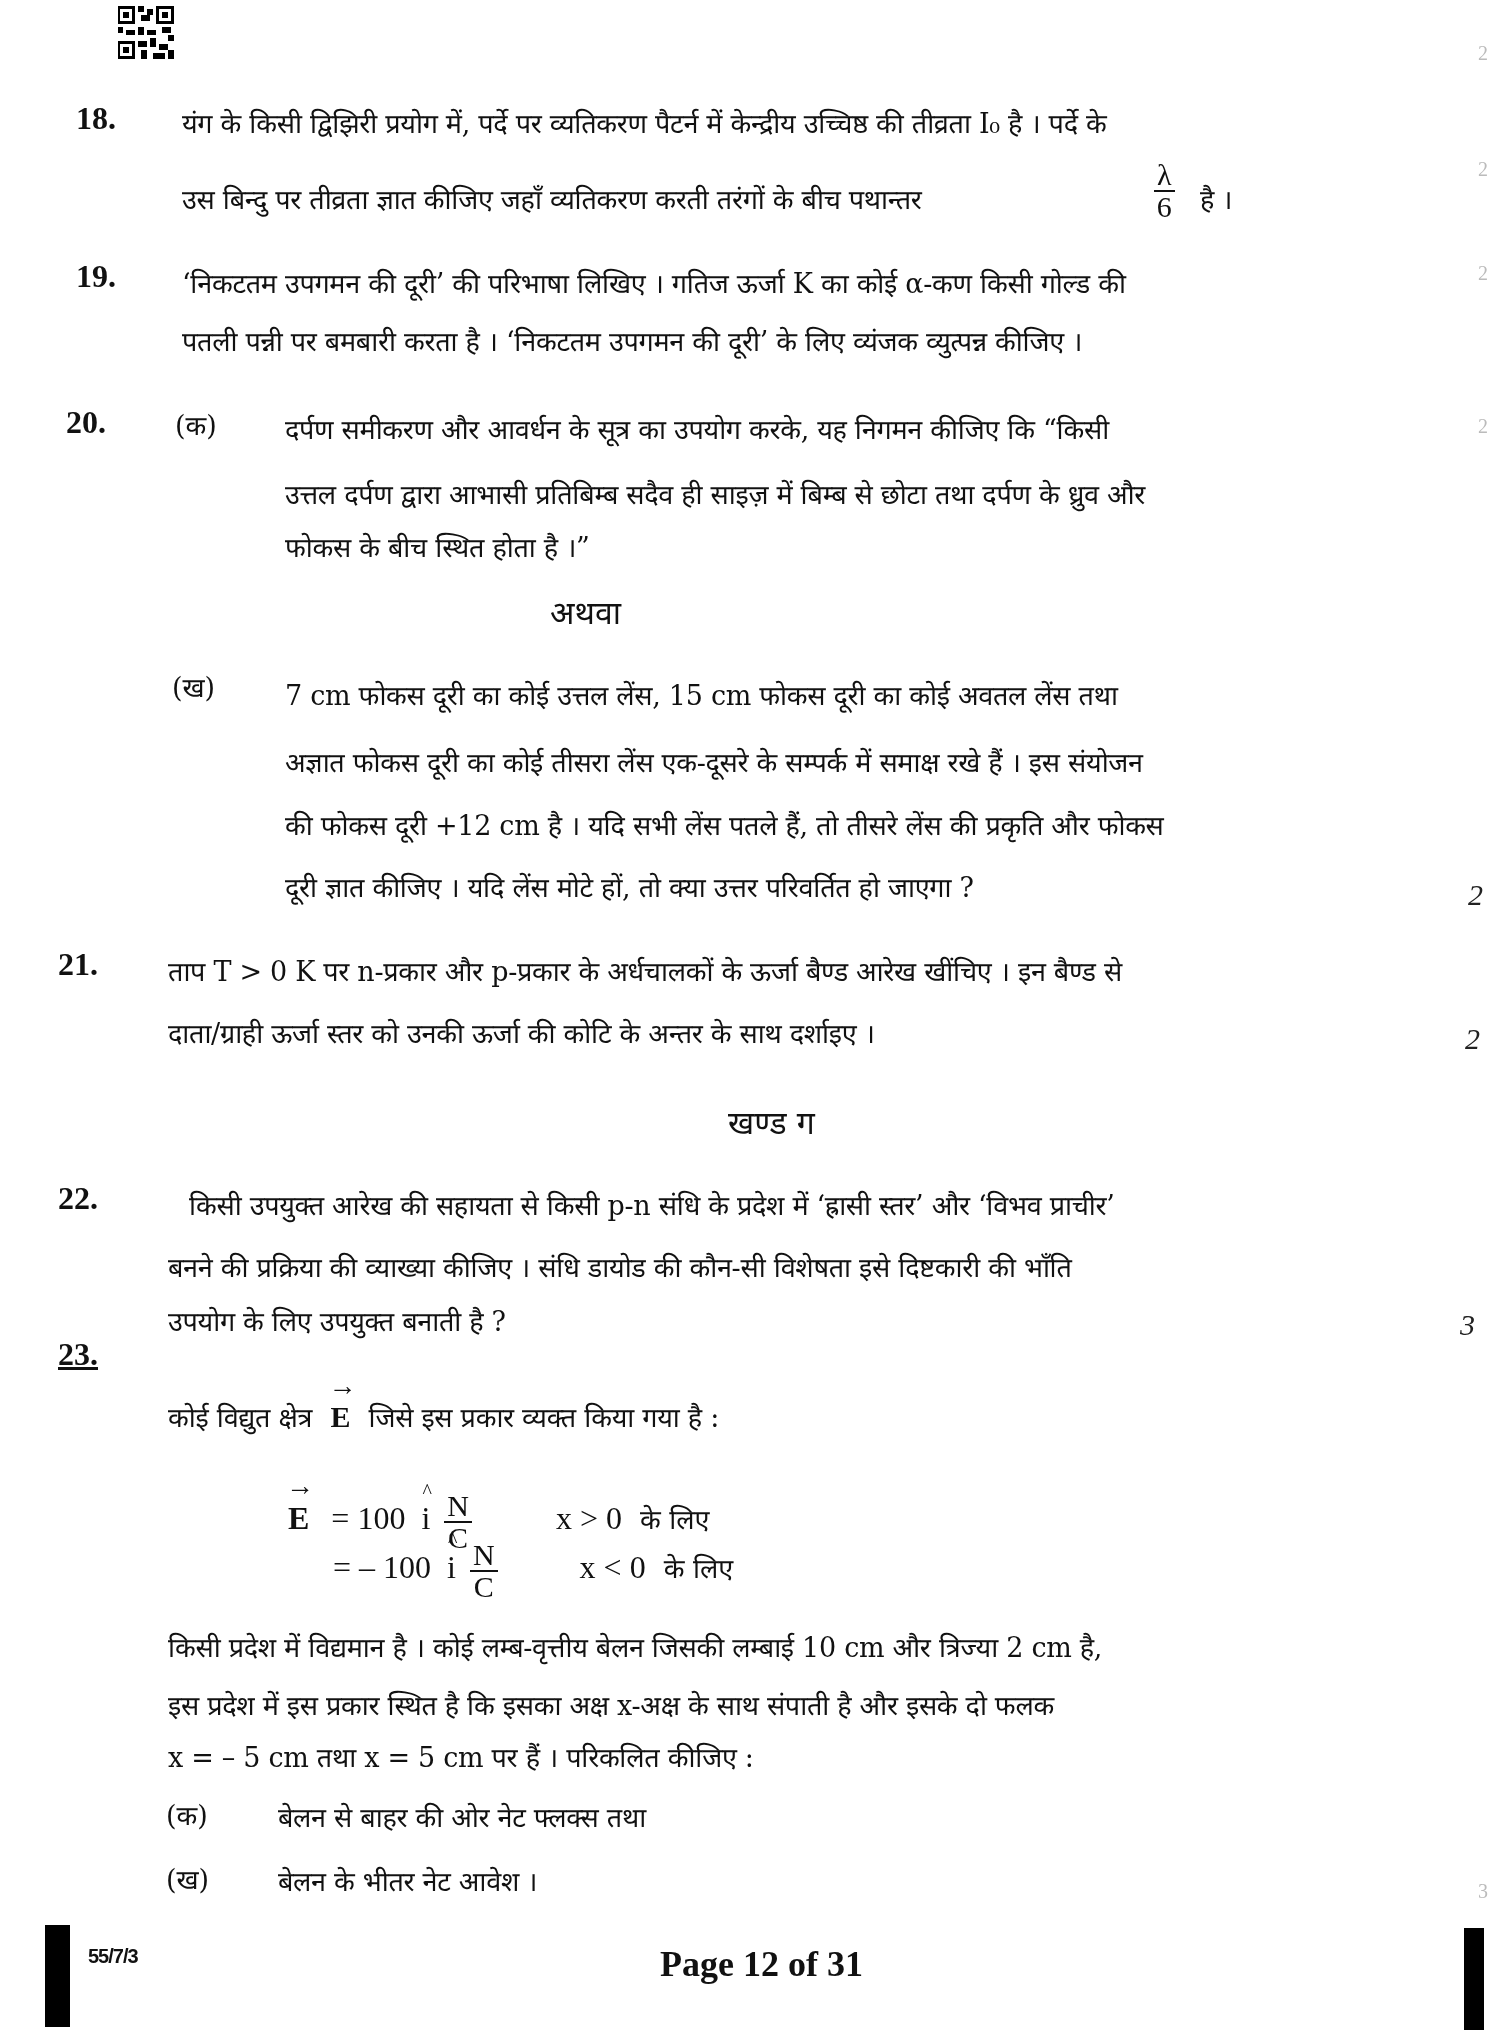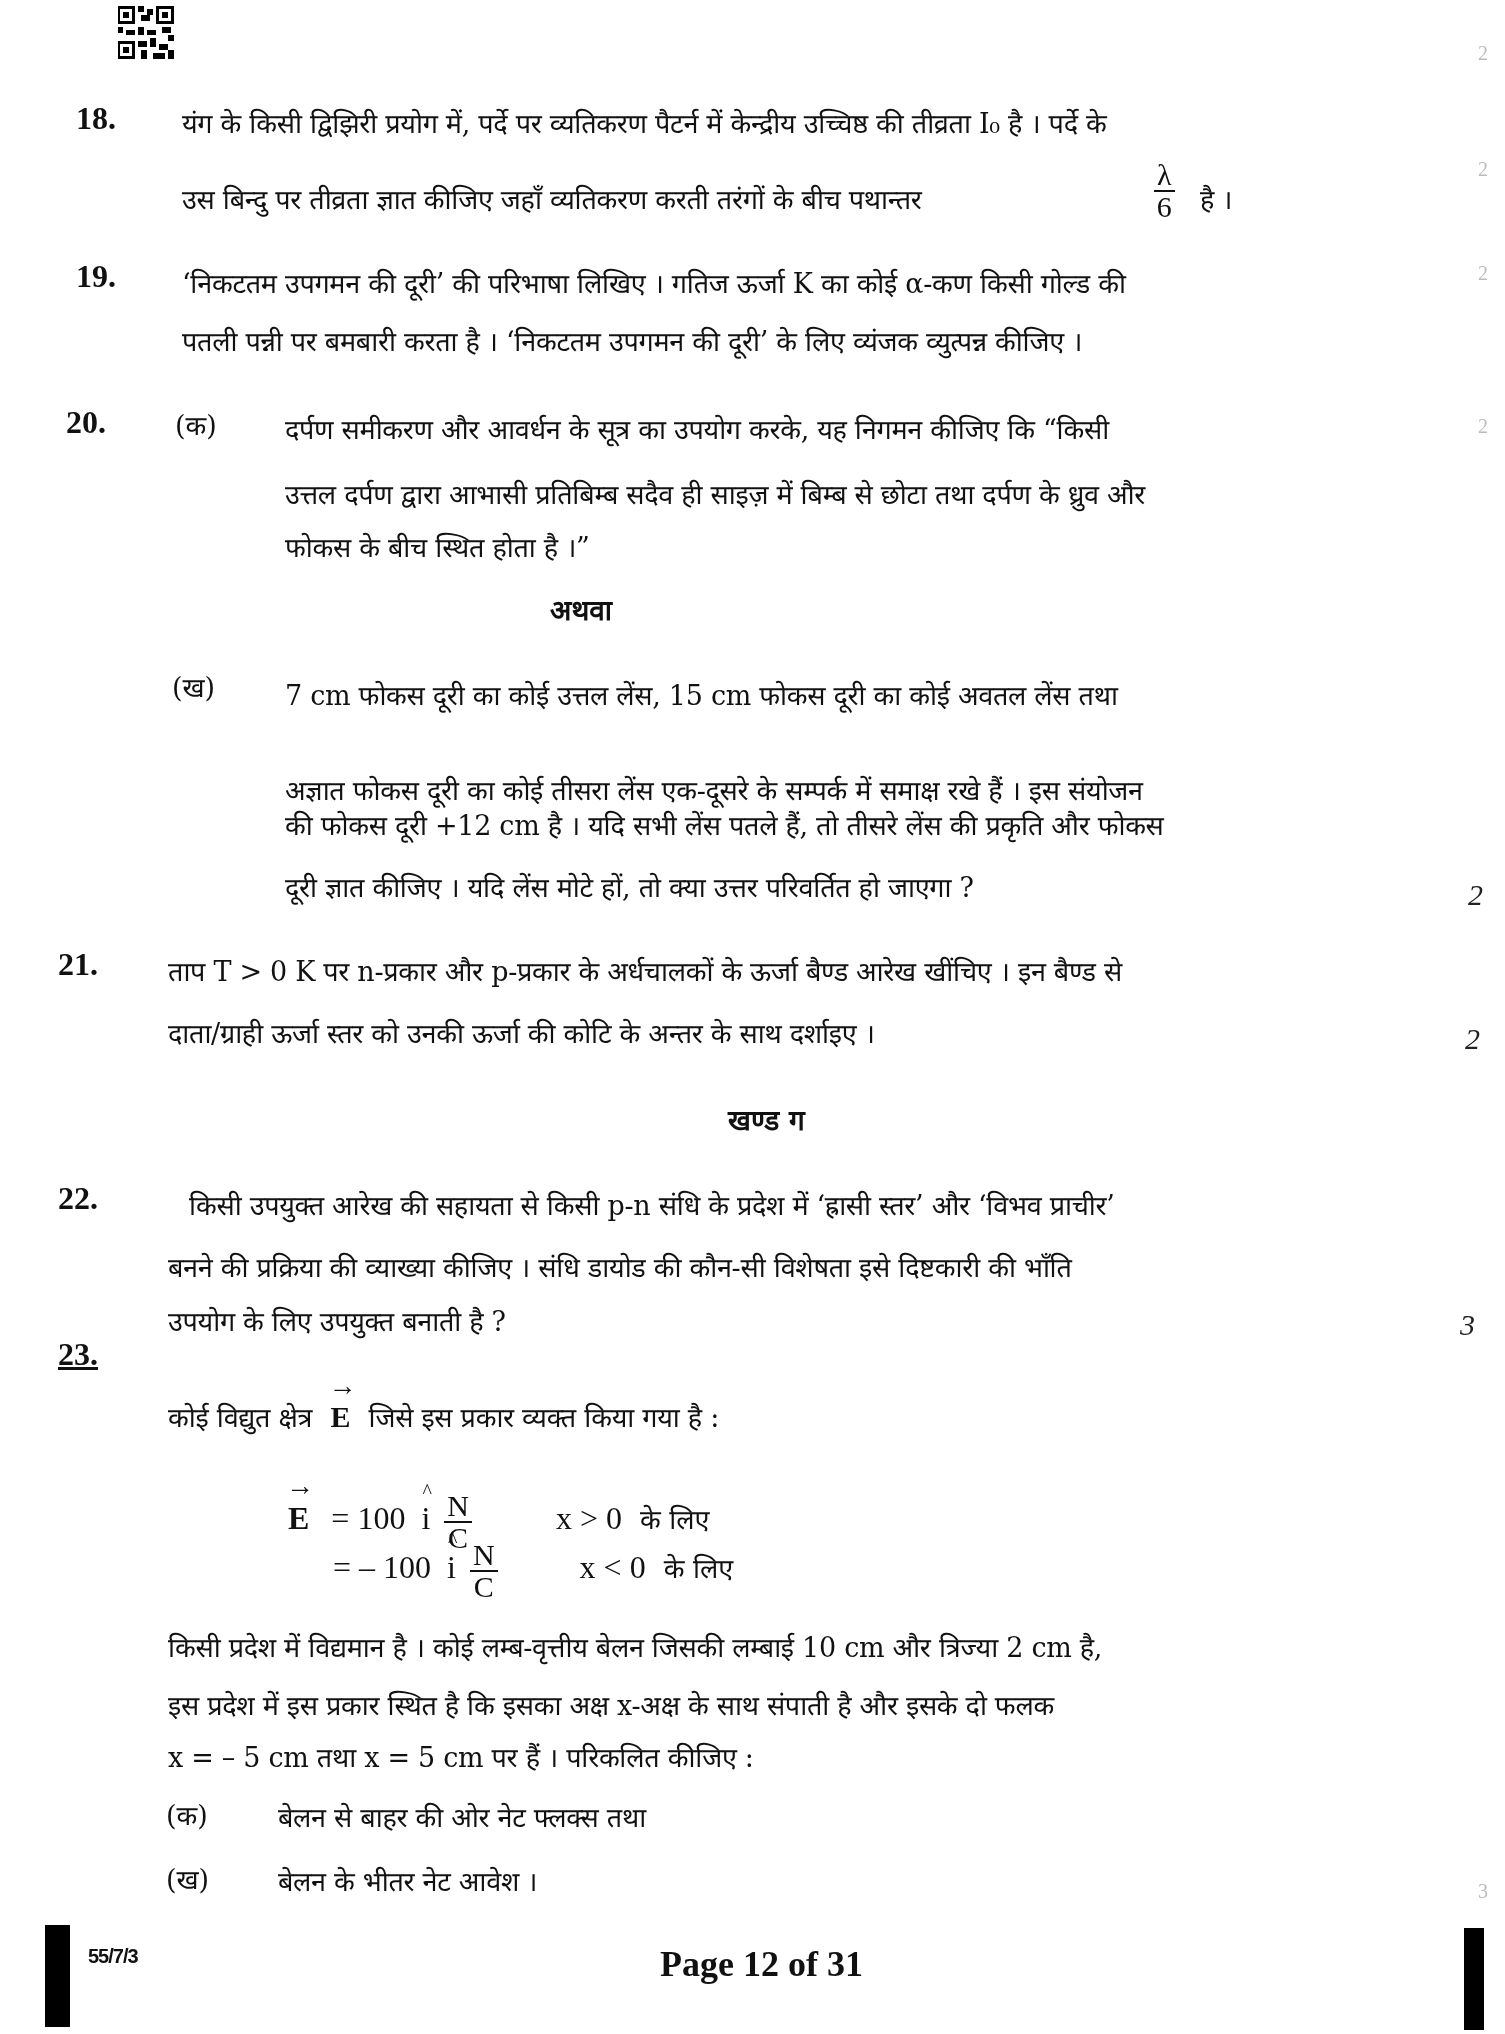--- a/index.html
+++ b/index.html
@@ -5,21 +5,21 @@
   html, body { margin:0; padding:0; background:#ffffff; }
   body { width:1505px; height:2034px; position:relative; overflow:hidden;
          font-family:"DejaVu Serif", "Liberation Serif", serif; color:#111; }
   .abs { position:absolute; }
   .qr { left:117px; top:6px; width:60px; height:56px; }
   .qnum { position:absolute; font-family:"Liberation Serif", serif; font-weight:bold; font-size:32px; }
   .line { position:absolute; font-size:27px; white-space:nowrap; letter-spacing:-0.3px; }
   .sub { position:absolute; font-size:27px; }
   .mark { position:absolute; font-family:"Liberation Serif", serif; font-style:italic; font-size:30px; color:#222; }
   .faint { position:absolute; font-family:"Liberation Serif", serif; font-size:20px; color:#bbb; }
-  .center-head { position:absolute; font-weight:bold; font-size:28px; }
+  .center-head { position:absolute; font-weight:normal; font-size:32px; }
   .frac { display:inline-block; vertical-align:middle; text-align:center; font-family:"Liberation Serif", serif; font-size:30px; line-height:30px; margin:0 6px; }
   .frac .num { display:block; border-bottom:2px solid #111; padding:0 3px; }
   .frac .den { display:block; }
   .mathrow { position:absolute; font-family:"Liberation Serif", serif; font-size:32px; white-space:nowrap; }
   .vec { position:relative; display:inline-block; }
   .vec::before { content:"→"; position:absolute; top:-30px; left:-2px; font-size:28px; }
   .hat { position:relative; display:inline-block; }
   .hat::before { content:"^"; position:absolute; top:-20px; left:1px; font-size:20px; }
   .bar { position:absolute; background:#000; }
   .footer-code { position:absolute; left:88px; top:1945px; font-family:"Liberation Sans", sans-serif; font-weight:bold; font-size:20px; letter-spacing:-1px; }
@@ -81,21 +81,21 @@
 <div>
   <span class="qnum" style="left:66px; top:404px;">20.</span>
   <span class="sub" style="left:175px; top:406px;">(क)</span>
   <span class="line" style="left:285px; top:410px;">दर्पण समीकरण और आवर्धन के सूत्र का उपयोग करके, यह निगमन कीजिए कि “किसी</span>
   <span class="line" style="left:285px; top:475px;">उत्तल दर्पण द्वारा आभासी प्रतिबिम्ब सदैव ही साइज़ में बिम्ब से छोटा तथा दर्पण के ध्रुव और</span>
   <span class="line" style="left:285px; top:528px;">फोकस के बीच स्थित होता है ।”</span>
   <span class="center-head" style="left:550px; top:590px;">अथवा</span>
 
   <span class="sub" style="left:172px; top:668px;">(ख)</span>
   <span class="line" style="left:285px; top:676px;">7 cm फोकस दूरी का कोई उत्तल लेंस, 15 cm फोकस दूरी का कोई अवतल लेंस तथा</span>
-  <span class="line" style="left:285px; top:743px;margin-top:28px;">अज्ञात फोकस दूरी का कोई तीसरा लेंस एक-दूसरे के सम्पर्क में समाक्ष रखे हैं । इस संयोजन</span>
+  <span class="line" style="left:285px; top:743px;">अज्ञात फोकस दूरी का कोई तीसरा लेंस एक-दूसरे के सम्पर्क में समाक्ष रखे हैं । इस संयोजन</span>
   <span class="line" style="left:285px; top:806px;">की फोकस दूरी +12 cm है । यदि सभी लेंस पतले हैं, तो तीसरे लेंस की प्रकृति और फोकस</span>
   <span class="line" style="left:285px; top:868px;">दूरी ज्ञात कीजिए । यदि लेंस मोटे हों, तो क्या उत्तर परिवर्तित हो जाएगा ?</span>
   <span class="mark" style="left:1468px; top:878px;">2</span>
 </div>
 
 <div>
   <span class="qnum" style="left:58px; top:946px;">21.</span>
   <span class="line" style="left:168px; top:952px;">ताप T &gt; 0 K पर n-प्रकार और p-प्रकार के अर्धचालकों के ऊर्जा बैण्ड आरेख खींचिए । इन बैण्ड से</span>
   <span class="line" style="left:168px; top:1014px;">दाता/ग्राही ऊर्जा स्तर को उनकी ऊर्जा की कोटि के अन्तर के साथ दर्शाइए ।</span>
   <span class="mark" style="left:1465px; top:1022px;">2</span>

